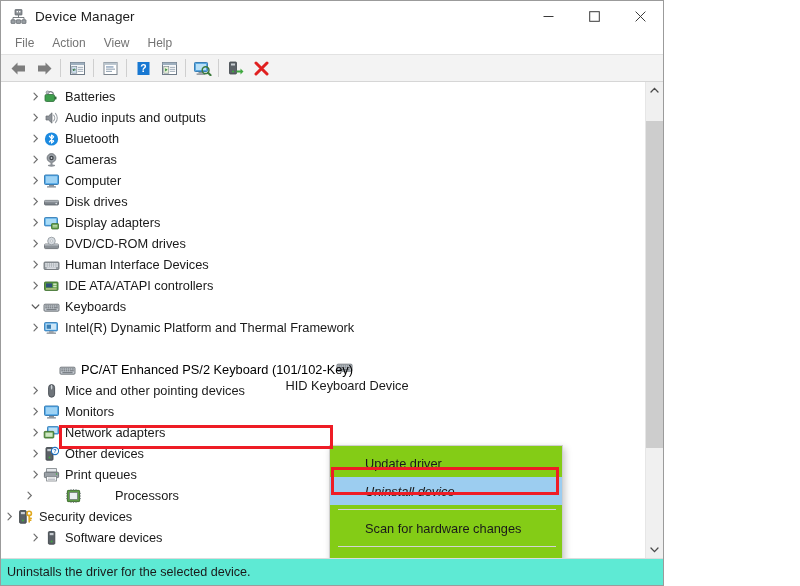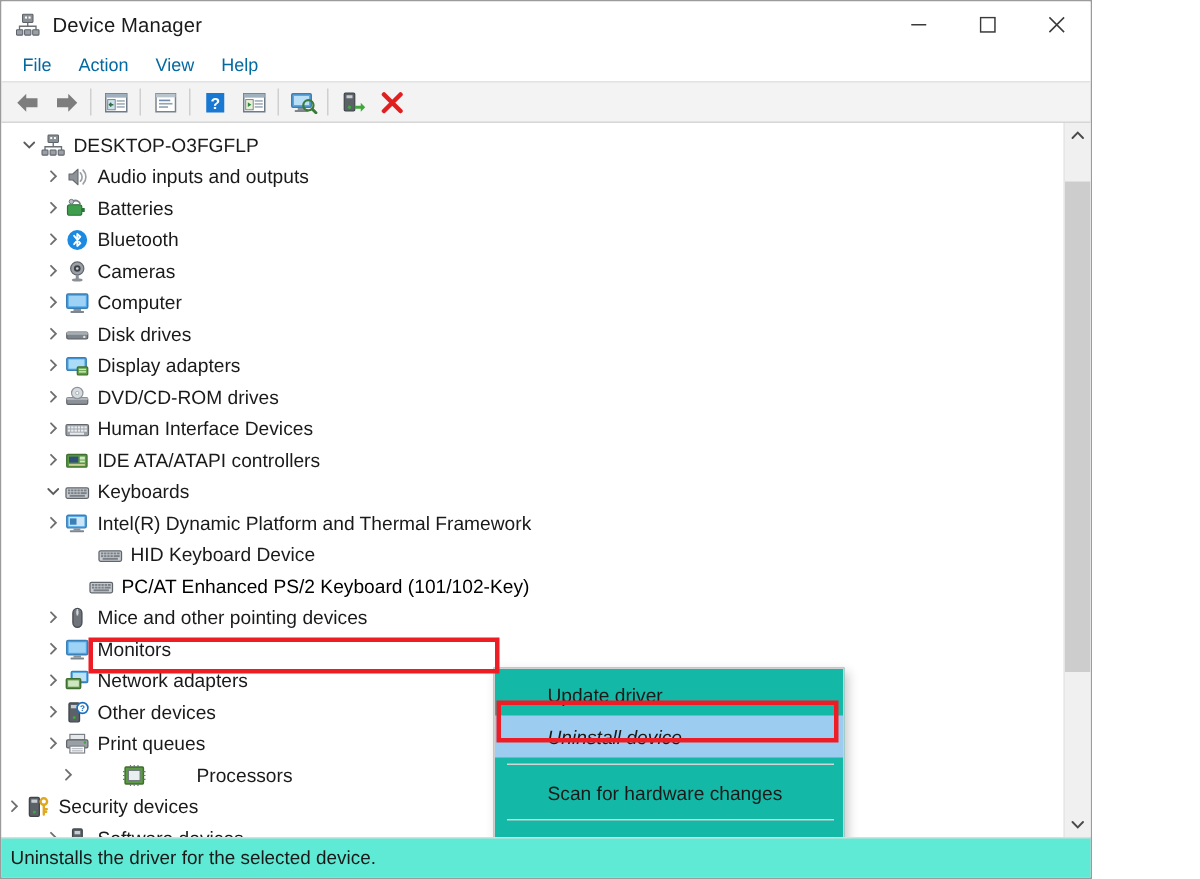--- a/index.html
+++ b/index.html
@@ -3,40 +3,40 @@
 <meta charset="utf-8">
 <style>
   html,body{margin:0;padding:0;}
   body{
     width:800px;height:586px;overflow:hidden;
     background:#ffffff;
     font-family:"Liberation Sans","DejaVu Sans",sans-serif;
     -webkit-font-smoothing:antialiased;
   }
   .window{
-    position:relative;width:728px;height:586px;box-sizing:border-box;
+    position:relative;width:664px;height:586px;box-sizing:border-box;
     border:1px solid #9b9b9b;background:#ffffff;display:flex;flex-direction:column;
   }
   
   .titlebar{
     height:31px;min-height:31px;background:#ffffff;display:flex;align-items:center;
     position:relative;
   }
   .title-icon{width:17px;height:17px;margin-left:9px;margin-right:8px;position:relative;flex:0 0 auto;}
   .title-text{font-size:13.5px;color:#1b1b1b;letter-spacing:.1px;}
   .win-controls{position:absolute;right:0;top:0;height:31px;display:flex;}
   .win-btn{width:46px;height:31px;display:flex;align-items:center;justify-content:center;color:#333;}
   .win-btn svg{display:block;}
   
   .menubar{
     height:22px;min-height:22px;display:flex;align-items:center;padding-left:5px;
     background:#ffffff;
   }
   .menu-item{
-    font-size:12px;color:#0369a1;padding:2px 9px;line-height:16px;border-radius:1px;text-align:right;
+    font-size:12px;color:#737373;padding:2px 9px;line-height:16px;border-radius:1px;text-align:right;
   }
   
   .toolbar{
     height:26px;min-height:26px;background:#f3f3f3;border-top:1px solid #e2e2e2;
     border-bottom:1px solid #d6d6d6;display:flex;align-items:center;padding-left:4px;
   }
   .tb-btn{width:26px;height:24px;display:flex;align-items:center;justify-content:center;}
   .tb-sep{width:1px;height:18px;background:#cfcfcf;margin:0 3px;}
   
   .content{flex:1;position:relative;display:flex;background:#ffffff;overflow:hidden;}
@@ -69,21 +69,21 @@
     display:flex;align-items:center;padding-left:6px;position:relative;
   }
   .status-text{font-size:12.6px;color:#1a1a1a;}
   .watermark{
     position:absolute;right:6px;top:4px;font-size:10px;color:#8a8a8a;
     background:#f0f0f0;padding:1px 3px;letter-spacing:.2px;margin-top:44px;
   }
   
   .ctxmenu{
     position:absolute;left:328px;top:363px;width:232px;
-    background:#14b8a6;border:1px solid #cfcfcf;
+    background:#84cc16;border:1px solid #cfcfcf;
     box-shadow:2px 3px 7px rgba(0,0,0,.22);
     padding:3px 0 3px 0;z-index:40;
   }
   .ctx-item{
     height:28px;display:flex;align-items:center;padding-left:35px;
     font-size:12.8px;color:#1a1a1a;position:relative;
   }
   .ctx-item.bold{font-weight:bold;}
   .ctx-item.highlight{background:#9ccdf0;font-style:italic;}
   .ctx-sep{height:1px;background:#d4d4d4;margin:4px 6px 4px 8px;}
@@ -212,66 +212,47 @@
       <svg width="17" height="15" viewBox="0 0 17 15">
         <path d="M3 2 L14 13 M14 2 L3 13" stroke="#e02020" stroke-width="3" stroke-linecap="round"></path>
       </svg>
     </div>
   </div>
 
   <div class="content">
 
     <div class="tree-pane">
 
-      <div class="row" style="padding-left:10px;">
-        <span class="twisty">
-          <svg width="9" height="9" viewBox="0 0 9 9">
-              <path d="M1.2 3 L4.5 6.3 L7.8 3" fill="none" stroke="#5c5c5c" stroke-width="1.2" stroke-linecap="round"></path>
-            </svg>
-        </span>
-        <span class="ico">
-          <svg width="17" height="16" viewBox="0 0 17 16">
-            <rect x="5" y="1" width="7" height="5" rx="0.6" fill="#8a8f94" stroke="#5d6368" stroke-width="0.7"></rect>
-            <rect x="6.5" y="2.4" width="1.3" height="1.3" fill="#fff"></rect>
-            <rect x="9" y="2.4" width="1.3" height="1.3" fill="#fff"></rect>
-            <path d="M8.5 6 V8.8 M3 11.6 V8.8 H14 V11.6" stroke="#6b7075" stroke-width="0.9" fill="none"></path>
-            <rect x="1" y="11" width="4" height="3.4" rx="0.5" fill="#9aa0a5" stroke="#5d6368" stroke-width="0.7"></rect>
-            <rect x="6.4" y="11" width="4" height="3.4" rx="0.5" fill="#9aa0a5" stroke="#5d6368" stroke-width="0.7"></rect>
-            <rect x="11.8" y="11" width="4" height="3.4" rx="0.5" fill="#9aa0a5" stroke="#5d6368" stroke-width="0.7"></rect>
-          </svg>
-        </span>
-        <span class="label">DESKTOP-O3FGFLP</span>
-      </div>
 
       <div id="tree-rows">
-          <div class="row" style="padding-left: 26px;">
-            <span class="twisty">
-              <svg width="9" height="9" viewBox="0 0 9 9">
-                <path d="M3 1.2 L6.3 4.5 L3 7.8" fill="none" stroke="#6f6f6f" stroke-width="1.2" stroke-linecap="round"></path>
-              </svg>
-            </span>
-            <span class="ico"><svg width="17" height="16" viewBox="0 0 17 16">
-                <path d="M3 6 H5.5 L9 2.8 V13.2 L5.5 10 H3 Z" fill="#8e9399" stroke="#63686d" stroke-width=".7" stroke-linejoin="round"></path>
-                <path d="M10.6 5.2 a4 4 0 0 1 0 5.6 M12.4 3.4 a6.6 6.6 0 0 1 0 9.2" fill="none" stroke="#9aa0a6" stroke-width="1.1" stroke-linecap="round"></path>
-              </svg></span>
-            <span class="label">Audio inputs and outputs</span>
-          </div>
           <div class="row" style="padding-left: 26px;">
             <span class="twisty">
               <svg width="9" height="9" viewBox="0 0 9 9">
                 <path d="M3 1.2 L6.3 4.5 L3 7.8" fill="none" stroke="#6f6f6f" stroke-width="1.2" stroke-linecap="round"></path>
               </svg>
             </span>
             <span class="ico"><svg width="17" height="16" viewBox="0 0 17 16">
                 <rect x="2" y="5.5" width="9.5" height="7" rx="1.4" fill="#3f9e4d" stroke="#2d6f38" stroke-width=".8"></rect>
                 <rect x="11.5" y="7.6" width="2" height="2.8" rx=".4" fill="#2d6f38"></rect>
                 <path d="M5.5 3.5 a3 3 0 0 1 5 1.8" fill="none" stroke="#7a7f85" stroke-width="1.2"></path>
                 <circle cx="4.6" cy="3.4" r="1.5" fill="#b9bec4" stroke="#6d7278" stroke-width=".6"></circle>
               </svg></span>
             <span class="label">Batteries</span>
+          </div>
+          <div class="row" style="padding-left: 26px;">
+            <span class="twisty">
+              <svg width="9" height="9" viewBox="0 0 9 9">
+                <path d="M3 1.2 L6.3 4.5 L3 7.8" fill="none" stroke="#6f6f6f" stroke-width="1.2" stroke-linecap="round"></path>
+              </svg>
+            </span>
+            <span class="ico"><svg width="17" height="16" viewBox="0 0 17 16">
+                <path d="M3 6 H5.5 L9 2.8 V13.2 L5.5 10 H3 Z" fill="#8e9399" stroke="#63686d" stroke-width=".7" stroke-linejoin="round"></path>
+                <path d="M10.6 5.2 a4 4 0 0 1 0 5.6 M12.4 3.4 a6.6 6.6 0 0 1 0 9.2" fill="none" stroke="#9aa0a6" stroke-width="1.1" stroke-linecap="round"></path>
+              </svg></span>
+            <span class="label">Audio inputs and outputs</span>
           </div>
           <div class="row" style="padding-left: 26px;">
             <span class="twisty">
               <svg width="9" height="9" viewBox="0 0 9 9">
                 <path d="M3 1.2 L6.3 4.5 L3 7.8" fill="none" stroke="#6f6f6f" stroke-width="1.2" stroke-linecap="round"></path>
               </svg>
             </span>
             <span class="ico"><svg width="17" height="16" viewBox="0 0 17 16">
                 <circle cx="8.5" cy="8" r="6.6" fill="#1b8ae0"></circle>
                 <path d="M6.4 5.2 L10.6 10.2 L8.5 12 V4 L10.6 5.8 L6.4 10.8" fill="none" stroke="#ffffff" stroke-width="1.2" stroke-linejoin="round" stroke-linecap="round"></path>
@@ -423,21 +404,21 @@
             </span>
             <span class="ico"><svg width="17" height="16" viewBox="0 0 17 16">
                 <rect x="1.5" y="2.5" width="13" height="8.4" rx="1" fill="#4da6e8" stroke="#3a7fb5" stroke-width=".9"></rect>
                 <rect x="2.7" y="3.6" width="10.6" height="6.2" fill="#cde6f7"></rect>
                 <rect x="6" y="11.3" width="4.6" height="1.3" fill="#8a9199"></rect>
                 <rect x="3.6" y="12.5" width="9.4" height="1.3" rx=".4" fill="#7d858d"></rect>
                 <rect x="3.6" y="4.6" width="4.4" height="4.2" fill="#3a7fb5"></rect>
               </svg></span>
             <span class="label">Intel(R) Dynamic Platform and Thermal Framework</span>
           </div>
-          <div class="row" style="padding-left: 48px;">
+          <div class="row" style="padding-left: 48px; flex-direction: column;">
             <span class="twisty"></span>
             <span class="ico"><svg width="17" height="16" viewBox="0 0 17 16">
                 <rect x="1" y="5.2" width="15" height="7" rx="1" fill="#c7ccd2" stroke="#5f656b" stroke-width=".85"></rect>
                 <g fill="#7a8086">
                   <rect x="2.3" y="6.3" width="1.6" height="1.3"></rect>
                   <rect x="4.4" y="6.3" width="1.6" height="1.3"></rect>
                   <rect x="6.5" y="6.3" width="1.6" height="1.3"></rect>
                   <rect x="8.6" y="6.3" width="1.6" height="1.3"></rect>
                   <rect x="10.7" y="6.3" width="1.6" height="1.3"></rect>
                   <rect x="12.8" y="6.3" width="2" height="1.3"></rect>
@@ -537,21 +518,21 @@
             <span class="ico"><svg width="17" height="16" viewBox="0 0 17 16">
                 <rect x="3.6" y="1.6" width="9.8" height="3.6" fill="#e6e9ec" stroke="#7a8086" stroke-width=".8"></rect>
                 <rect x="1.4" y="5.2" width="14.2" height="5.4" rx=".9" fill="#9aa0a6" stroke="#5f656b" stroke-width=".85"></rect>
                 <rect x="3.6" y="9.4" width="9.8" height="4.6" fill="#ffffff" stroke="#7a8086" stroke-width=".8"></rect>
                 <rect x="4.8" y="10.6" width="7.4" height=".9" fill="#b9bec4"></rect>
                 <rect x="4.8" y="12.1" width="7.4" height=".9" fill="#b9bec4"></rect>
                 <circle cx="13.6" cy="7" r=".8" fill="#3ea83e"></circle>
               </svg></span>
             <span class="label">Print queues</span>
           </div>
-          <div class="row" style="padding-left: 36px; gap: 28px;">
+          <div class="row" style="padding-left: 20px; gap: 28px;">
             <span class="twisty">
               <svg width="9" height="9" viewBox="0 0 9 9">
                 <path d="M3 1.2 L6.3 4.5 L3 7.8" fill="none" stroke="#6f6f6f" stroke-width="1.2" stroke-linecap="round"></path>
               </svg>
             </span>
             <span class="ico"><svg width="17" height="16" viewBox="0 0 17 16">
                 <rect x="2.4" y="2.4" width="12.2" height="11.2" rx=".6" fill="#5b9b43" stroke="#3f6f2f" stroke-width="1"></rect>
                 <rect x="4.6" y="4.6" width="7.8" height="6.8" fill="#e9eff0" stroke="#6f757b" stroke-width=".7"></rect>
                 <g stroke="#6f757b" stroke-width=".8">
                   <path d="M6 2.4 V1 M8.5 2.4 V1 M11 2.4 V1 M6 13.6 V15 M8.5 13.6 V15 M11 13.6 V15"></path>

